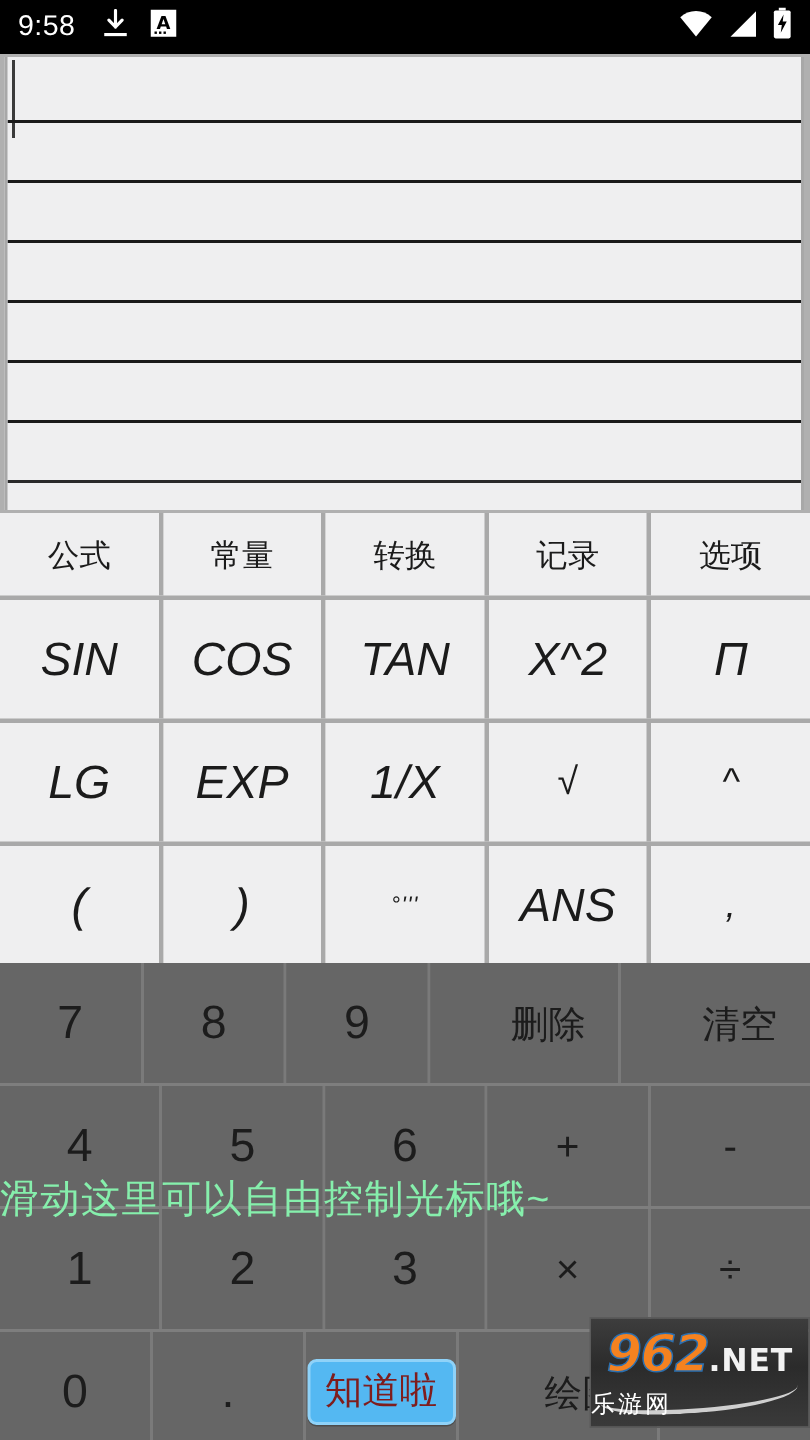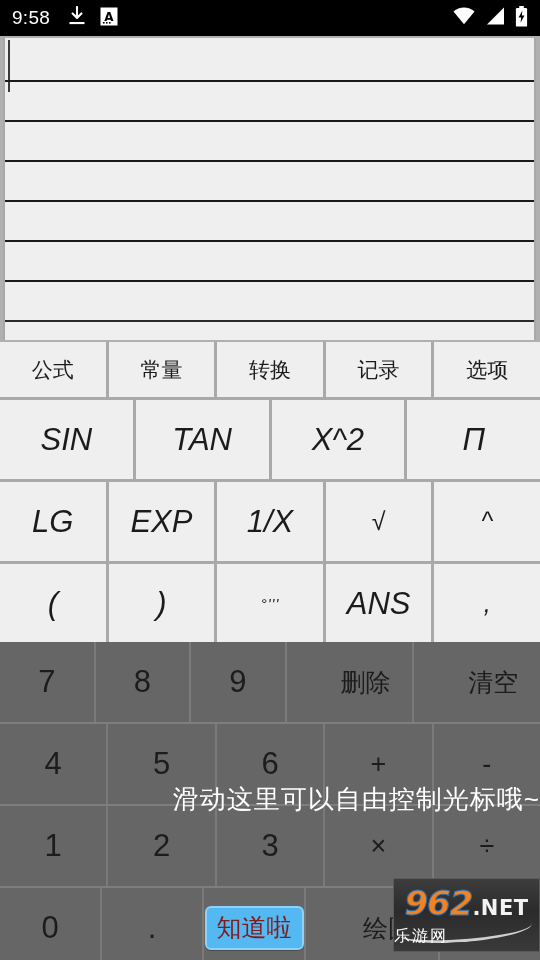--- a/index.html
+++ b/index.html
@@ -89,21 +89,21 @@
   .gotit{
     background:#54b8f2;color:#7f1d1d;
     border:2px solid #8fd2f8;border-radius:6px;
     padding:6px 10px;font-size:25px;line-height:1.1;
     box-shadow:0 1px 0 rgba(0,0,0,.25);
   }
 
   
   .hint{
     position:absolute;left:0;top:782px;width:540px;
-    text-align:right;color:#ffffff;font-size:26px;
+    text-align:left;color:#86efac;font-size:26px;
     letter-spacing:1px;pointer-events:none;
   }
 
   
   .watermark{
     position:absolute;right:0;bottom:8px;width:145px;height:72px;
     background:linear-gradient(180deg,#3d3d3d 0%,#2b2b2b 45%,#3a3a3a 100%);
     border:1px solid #5a5a5a;
     overflow:hidden;
   }
@@ -202,20 +202,23 @@
       <div class="key">
           <span>选项</span>
         </div>
     </div>
 
     <div class="krow row-fn">
       <div class="key">
           <span>SIN</span>
         </div>
       <div class="key">
+          <span>COS</span>
+        </div>
+      <div class="key">
           <span>TAN</span>
         </div>
       <div class="key">
           <span>X^2</span>
         </div>
       <div class="key">
           <span>Π</span>
         </div>
     </div>
 

